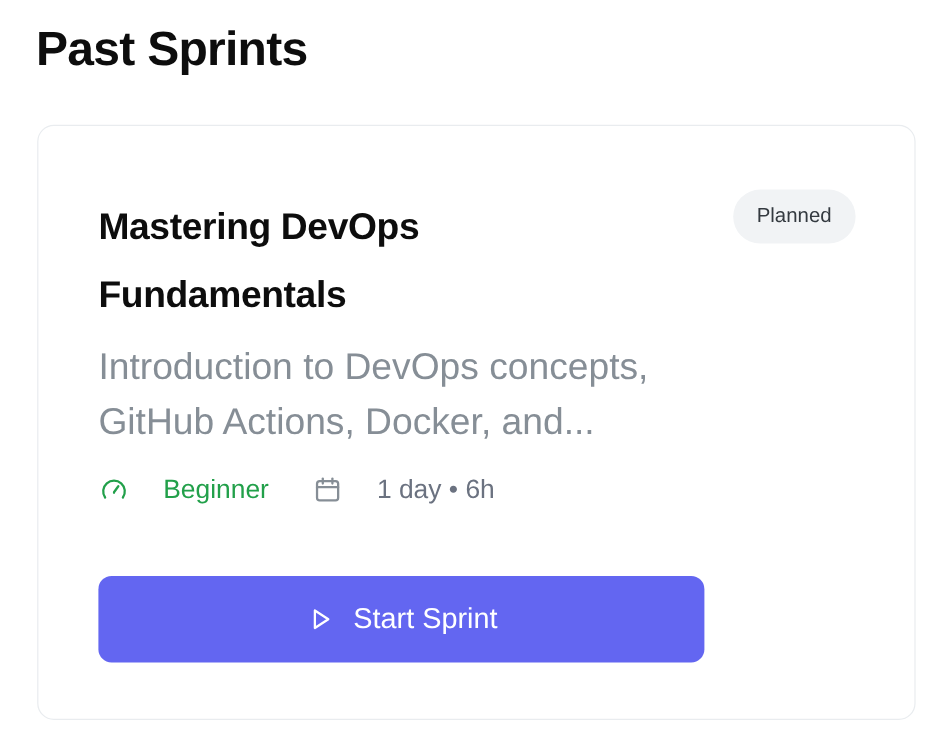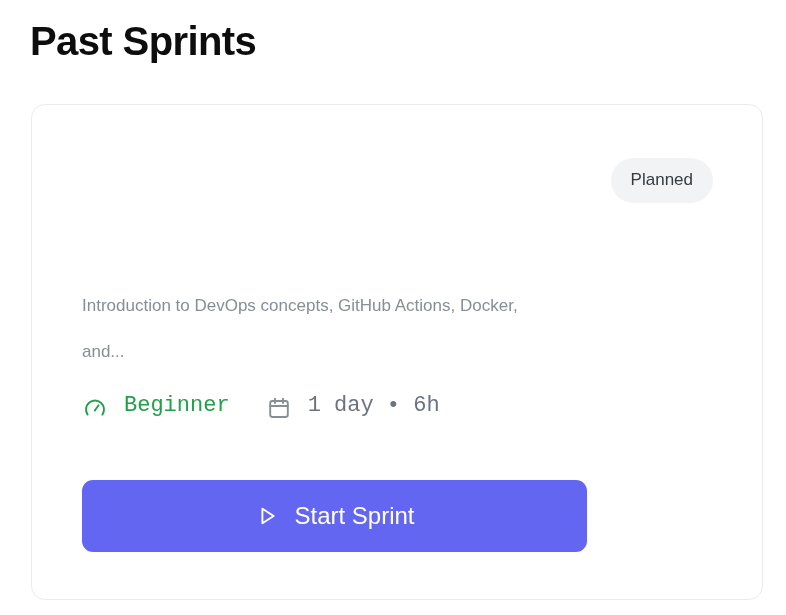--- a/index.html
+++ b/index.html
@@ -80,40 +80,40 @@
     letter-spacing: -0.3px;
     color: #0d0d0d;
   }
 
   
   .card-desc {
     position: absolute;
     left: 50px;
     top: 178px;
     width: 470px;
-    font-size: 17px;
+    font-size: 31px;
     line-height: 46px;
     font-weight: 400;
     color: #868e96;
   }
 
   
   .meta-row {
     position: absolute;
     left: 50px;
     top: 290px;
     display: flex;
     align-items: center;
     gap: 36px;
   }
 
   .meta-item {
     display: flex;
-    gap: 16px;
-    font-family: Liberation Mono, monospace;
+    align-items: center;
+    gap: 28px;
   }
 
   .meta-icon {
     display: flex;
     align-items: center;
     justify-content: center;
     width: 26px;
     height: 26px;
     flex: none;
   }
@@ -168,20 +168,21 @@
 
 <div class="page">
 
   <h1 class="page-title">Past Sprints</h1>
 
   <div class="sprint-card">
     <div class="card-inner">
 
       <span class="status-badge">Planned</span>
 
+      <h2 class="card-title">Mastering DevOps Fundamentals</h2>
 
       <p class="card-desc">Introduction to DevOps concepts, GitHub Actions, Docker, and...</p>
 
       <div class="meta-row">
 
         <div class="meta-item difficulty">
           <span class="meta-icon">
             <svg width="24" height="24" viewBox="0 0 24 24" fill="none" stroke="#22a04a" stroke-width="1.9" stroke-linecap="round" stroke-linejoin="round">
               <path d="M4.6 18.6a9 9 0 1 1 14.8 0"></path>
               <path d="M12 14.2 15.6 9.2"></path>

